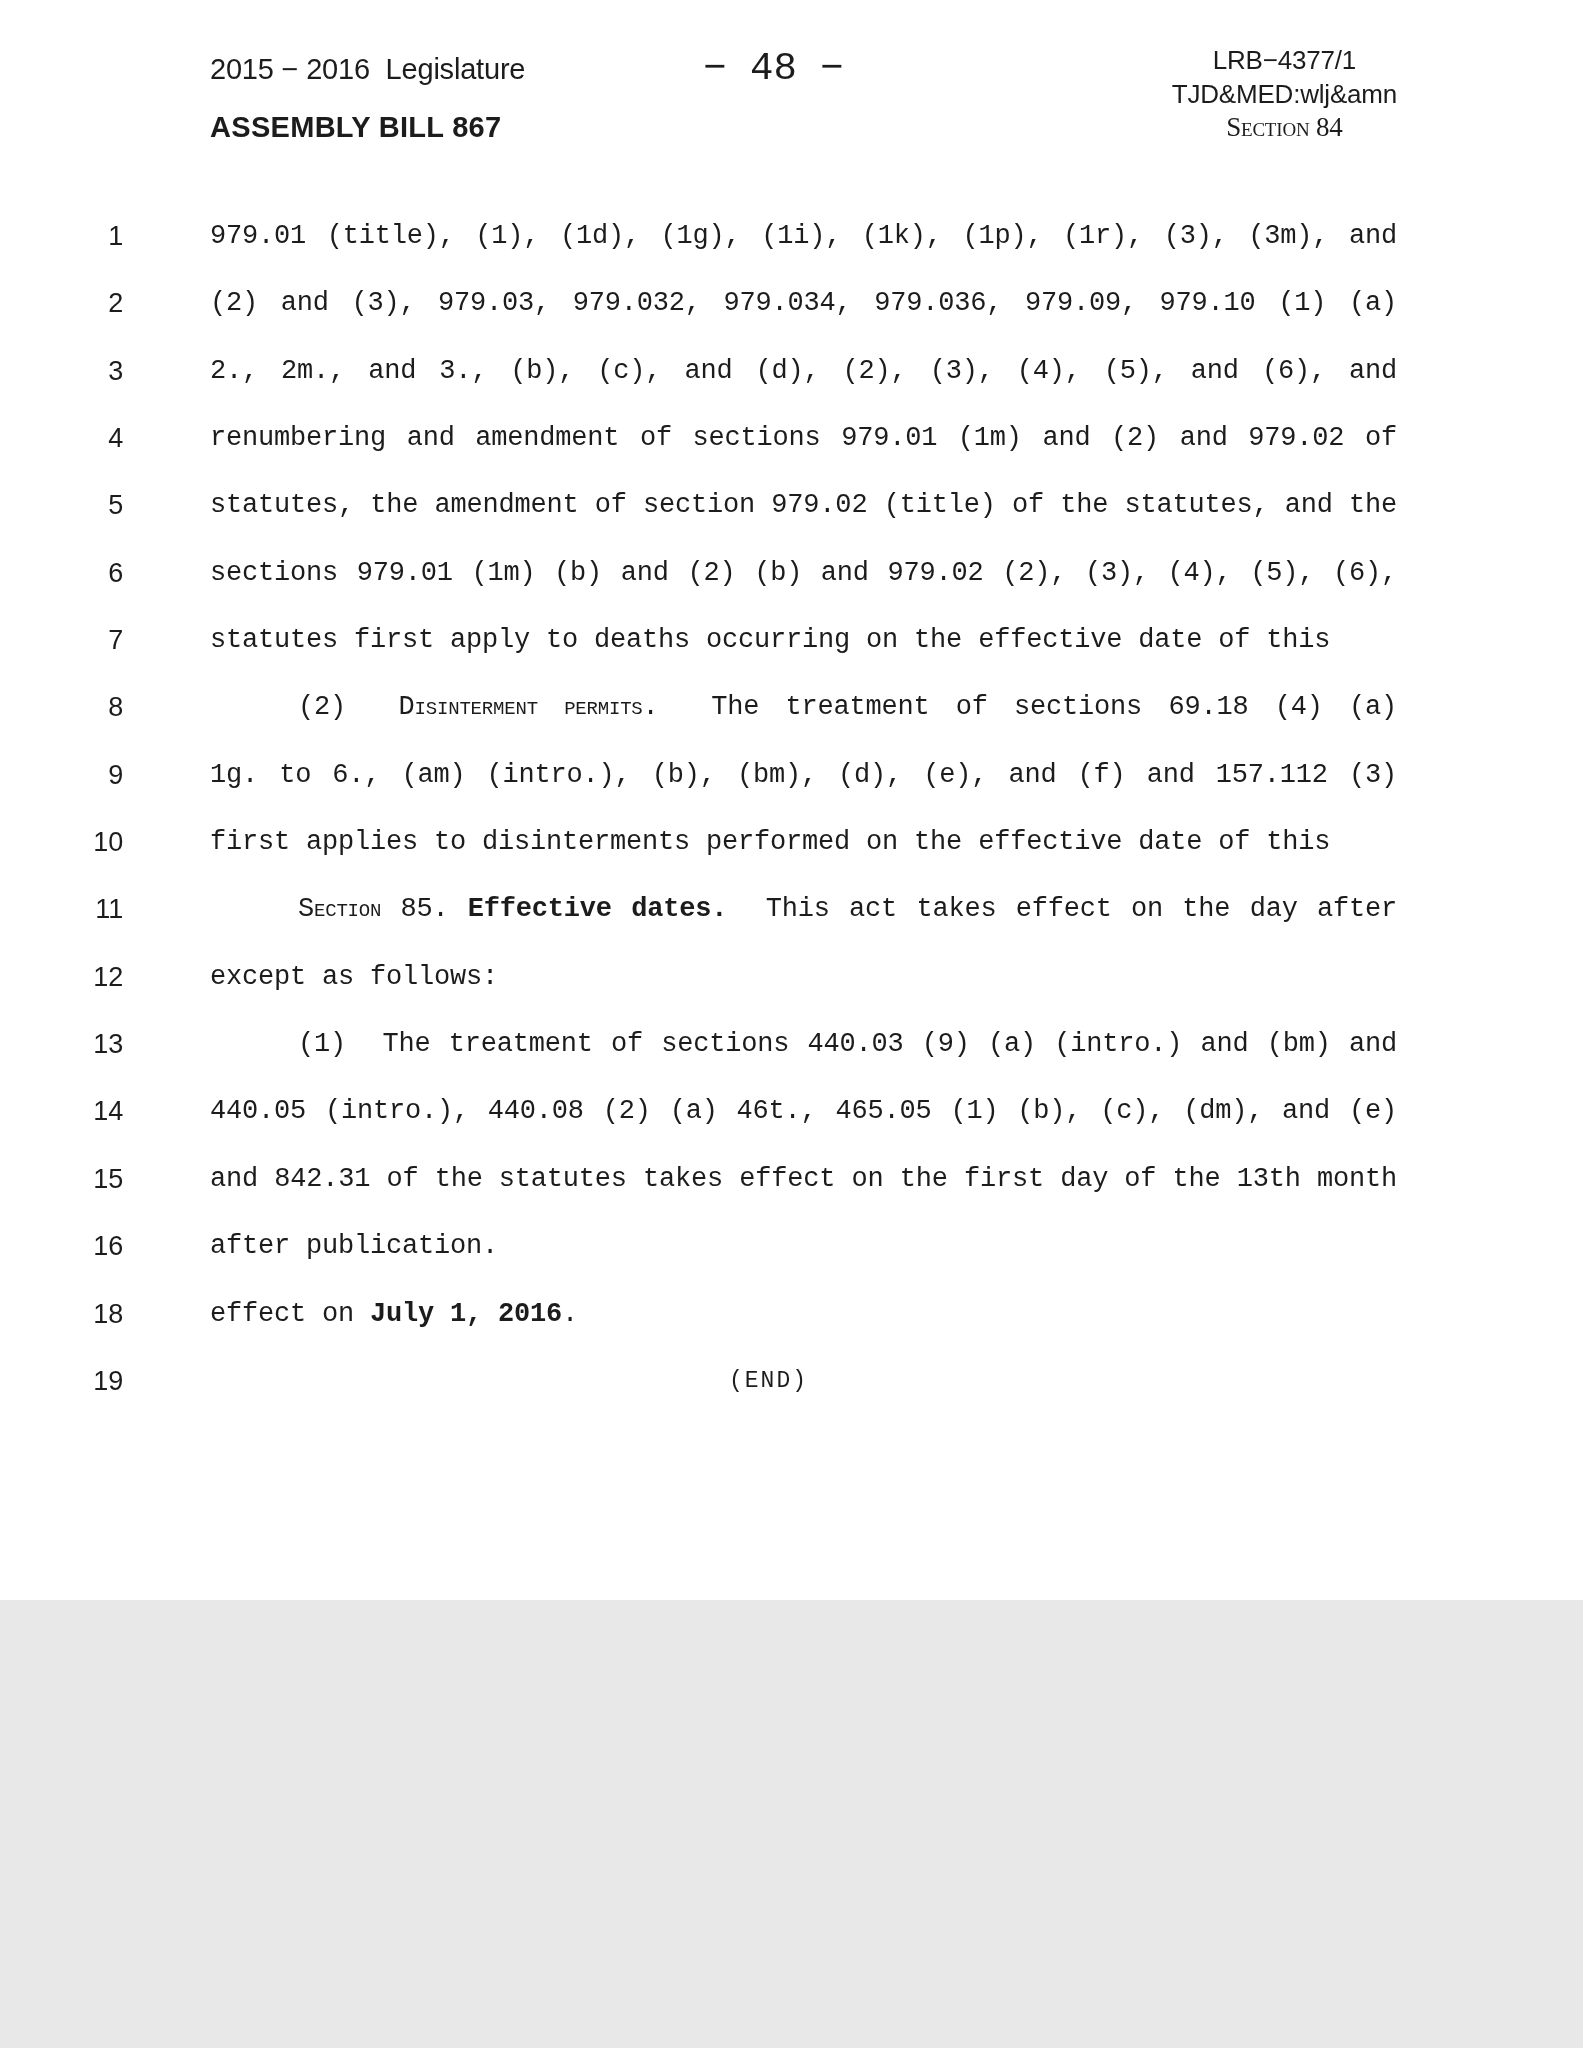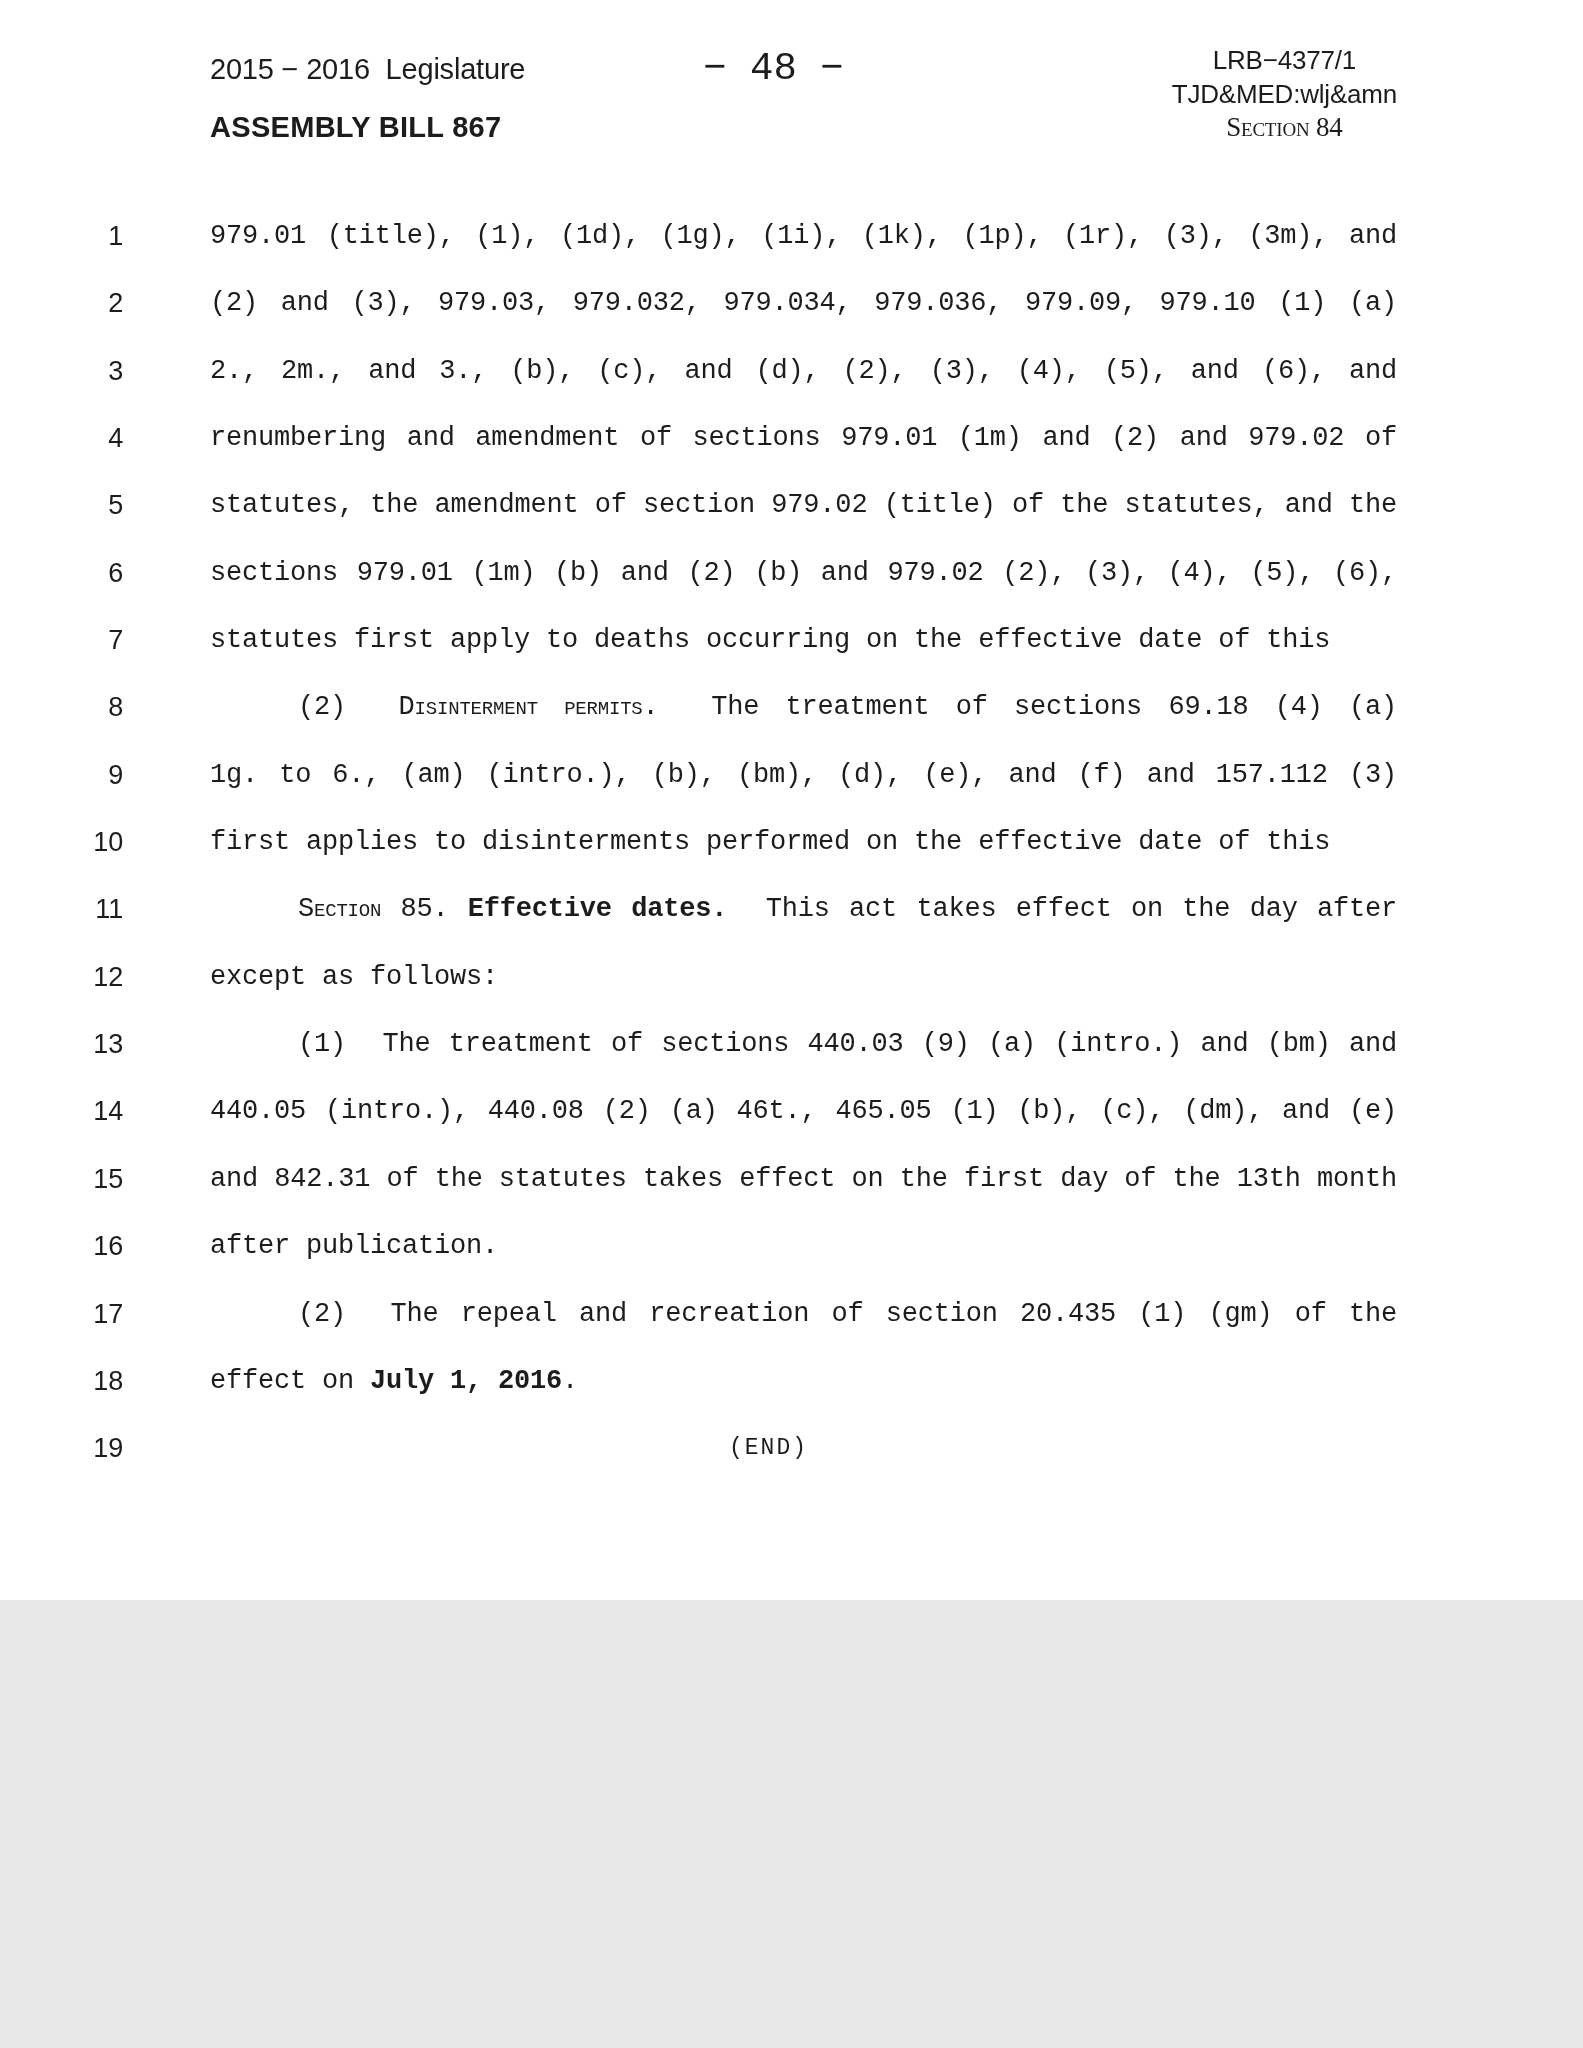--- a/index.html
+++ b/index.html
@@ -187,24 +187,20 @@
       </div>
       <div class="row">
         <div class="num">15</div>
         <div class="txt justify"><span class="seg-normal">and 842.31 of the statutes takes effect on the first day of the 13th month beginning</span></div>
       </div>
       <div class="row">
         <div class="num">16</div>
         <div class="txt"><span class="seg-normal">after publication.</span></div>
       </div>
       <div class="row">
-        <div class="num">17</div>
-        <div class="txt justify indent"><span class="seg-normal">(2)&nbsp; The repeal and recreation of section 20.435 (1) (gm) of the statutes takes</span></div>
-      </div>
-      <div class="row">
         <div class="num">18</div>
         <div class="txt"><span class="seg-normal">effect on </span><span class="seg-bold">July 1, 2016</span><span class="seg-normal">.</span></div>
       </div>
       <div class="row">
         <div class="num">19</div>
         <div class="txt center"><span class="seg-normal">(END)</span></div>
       </div>
     </div>
 
 </div>

